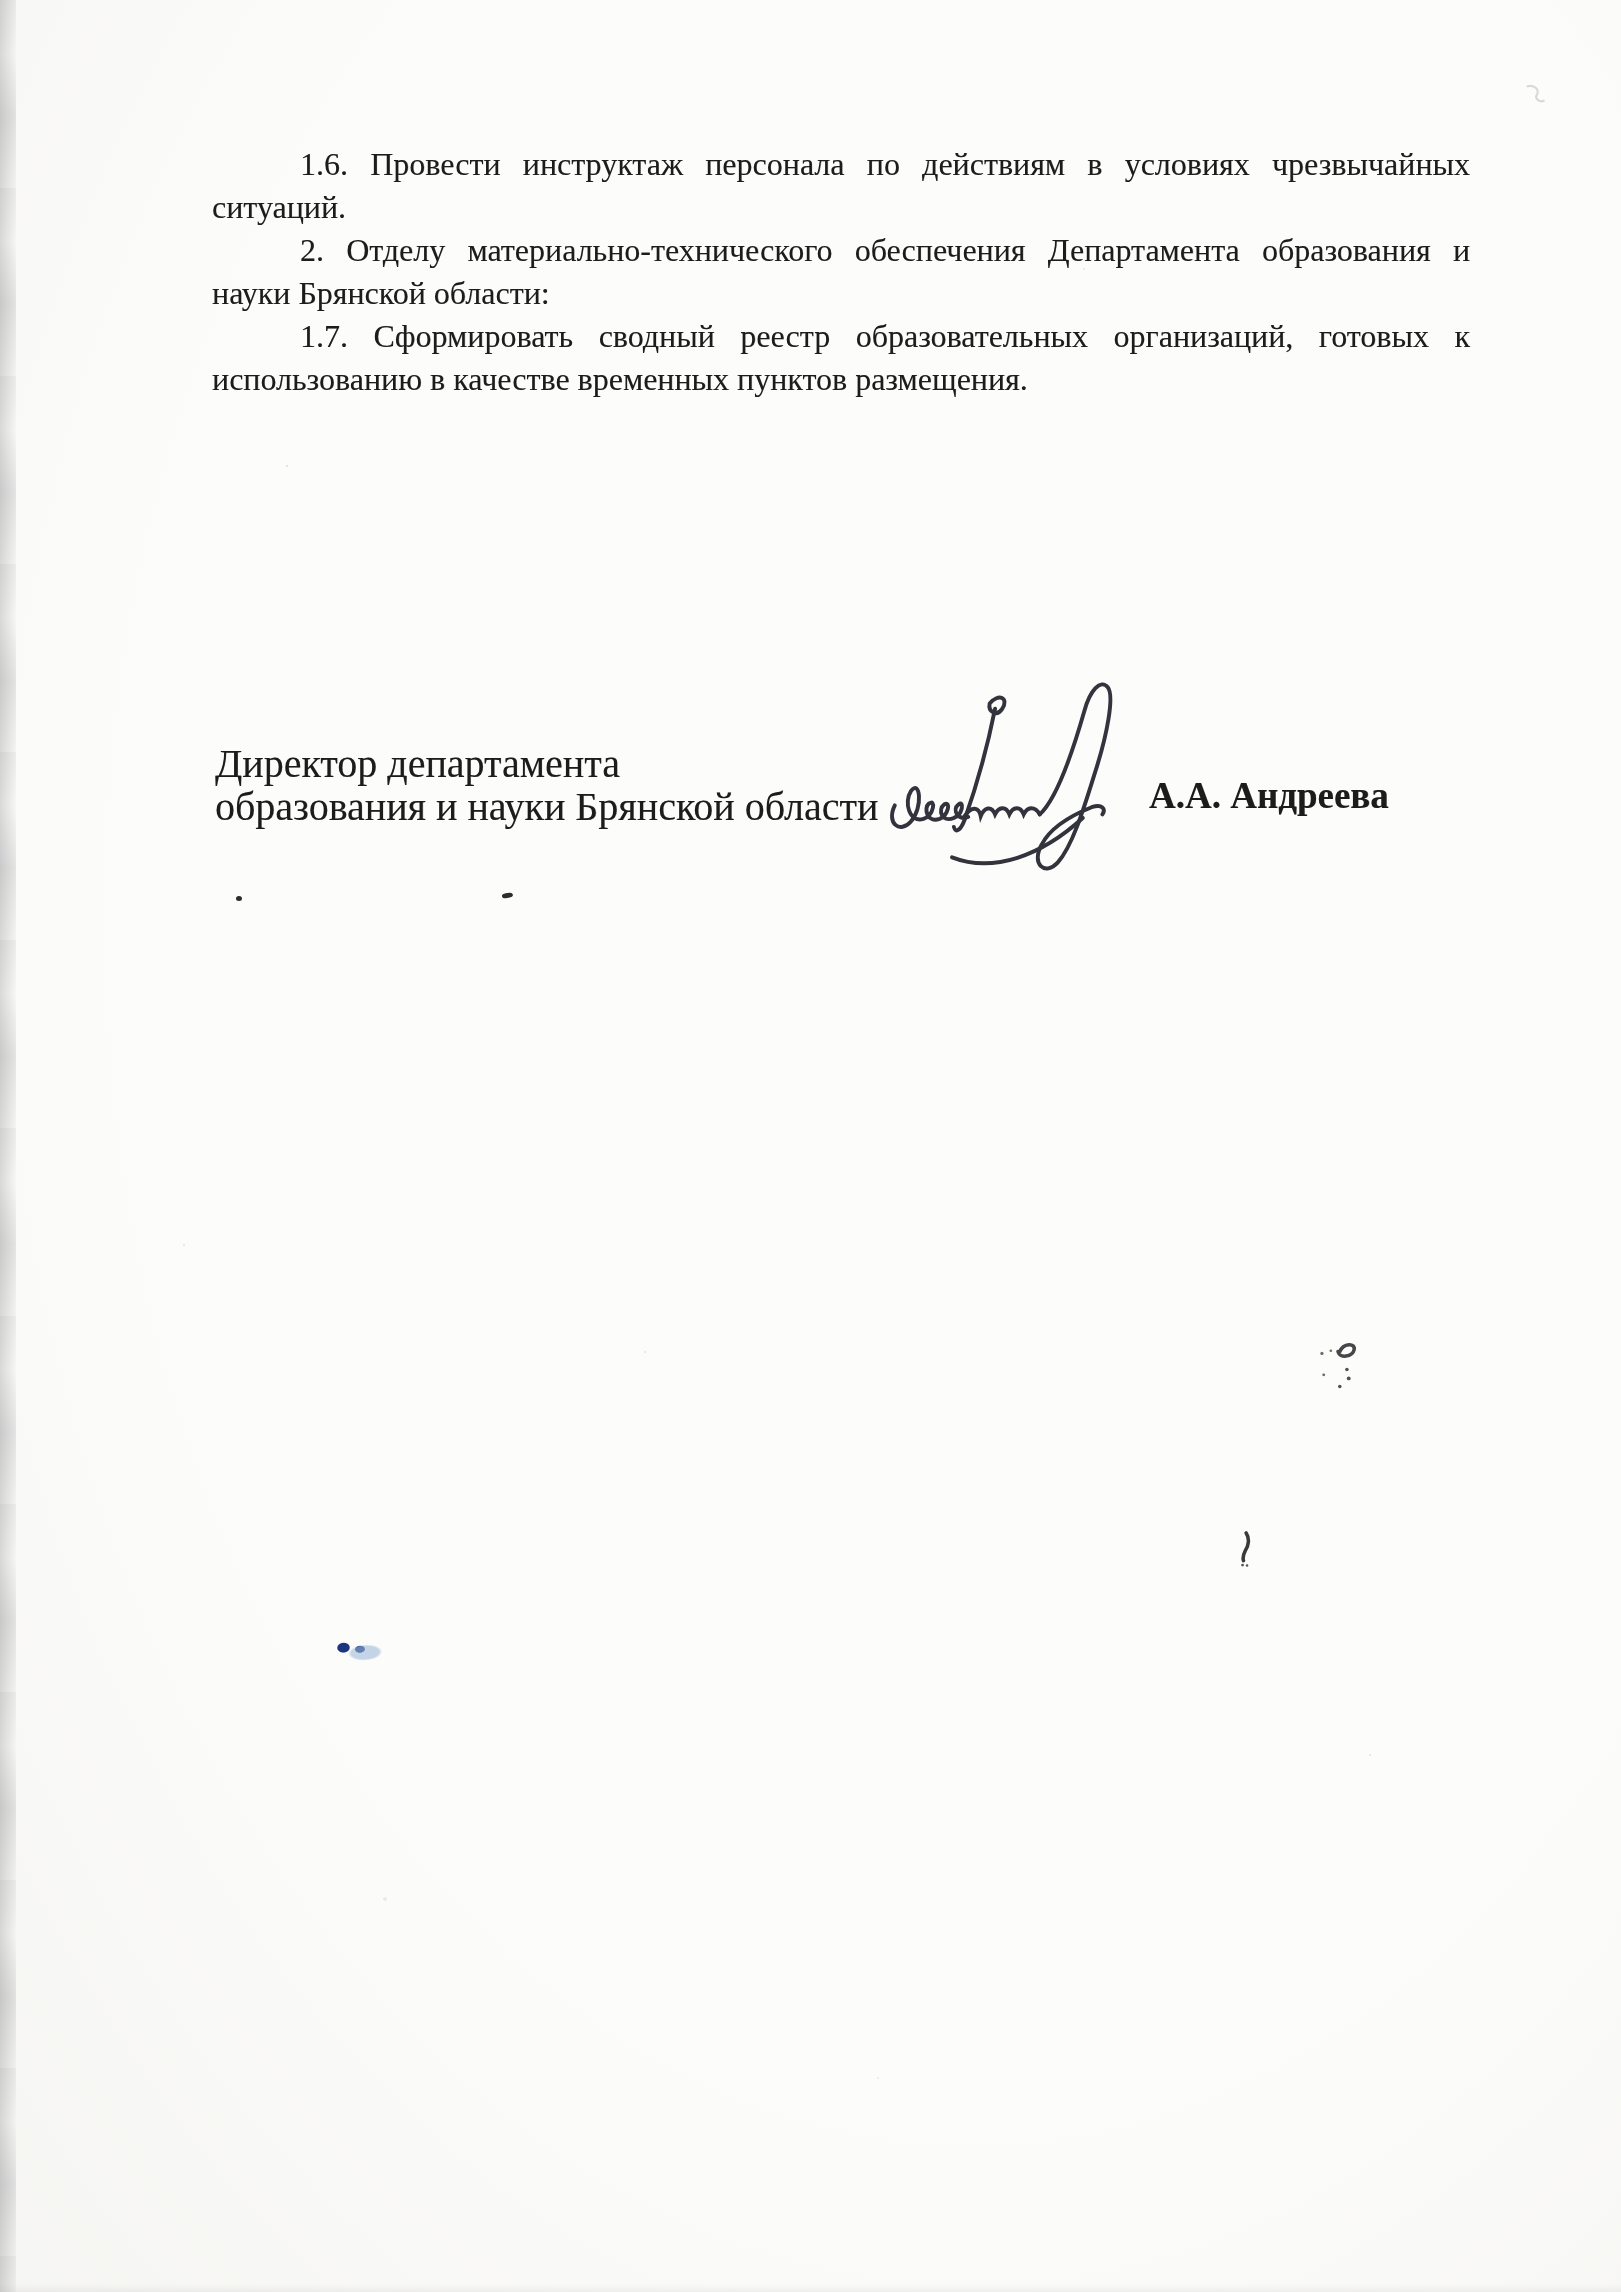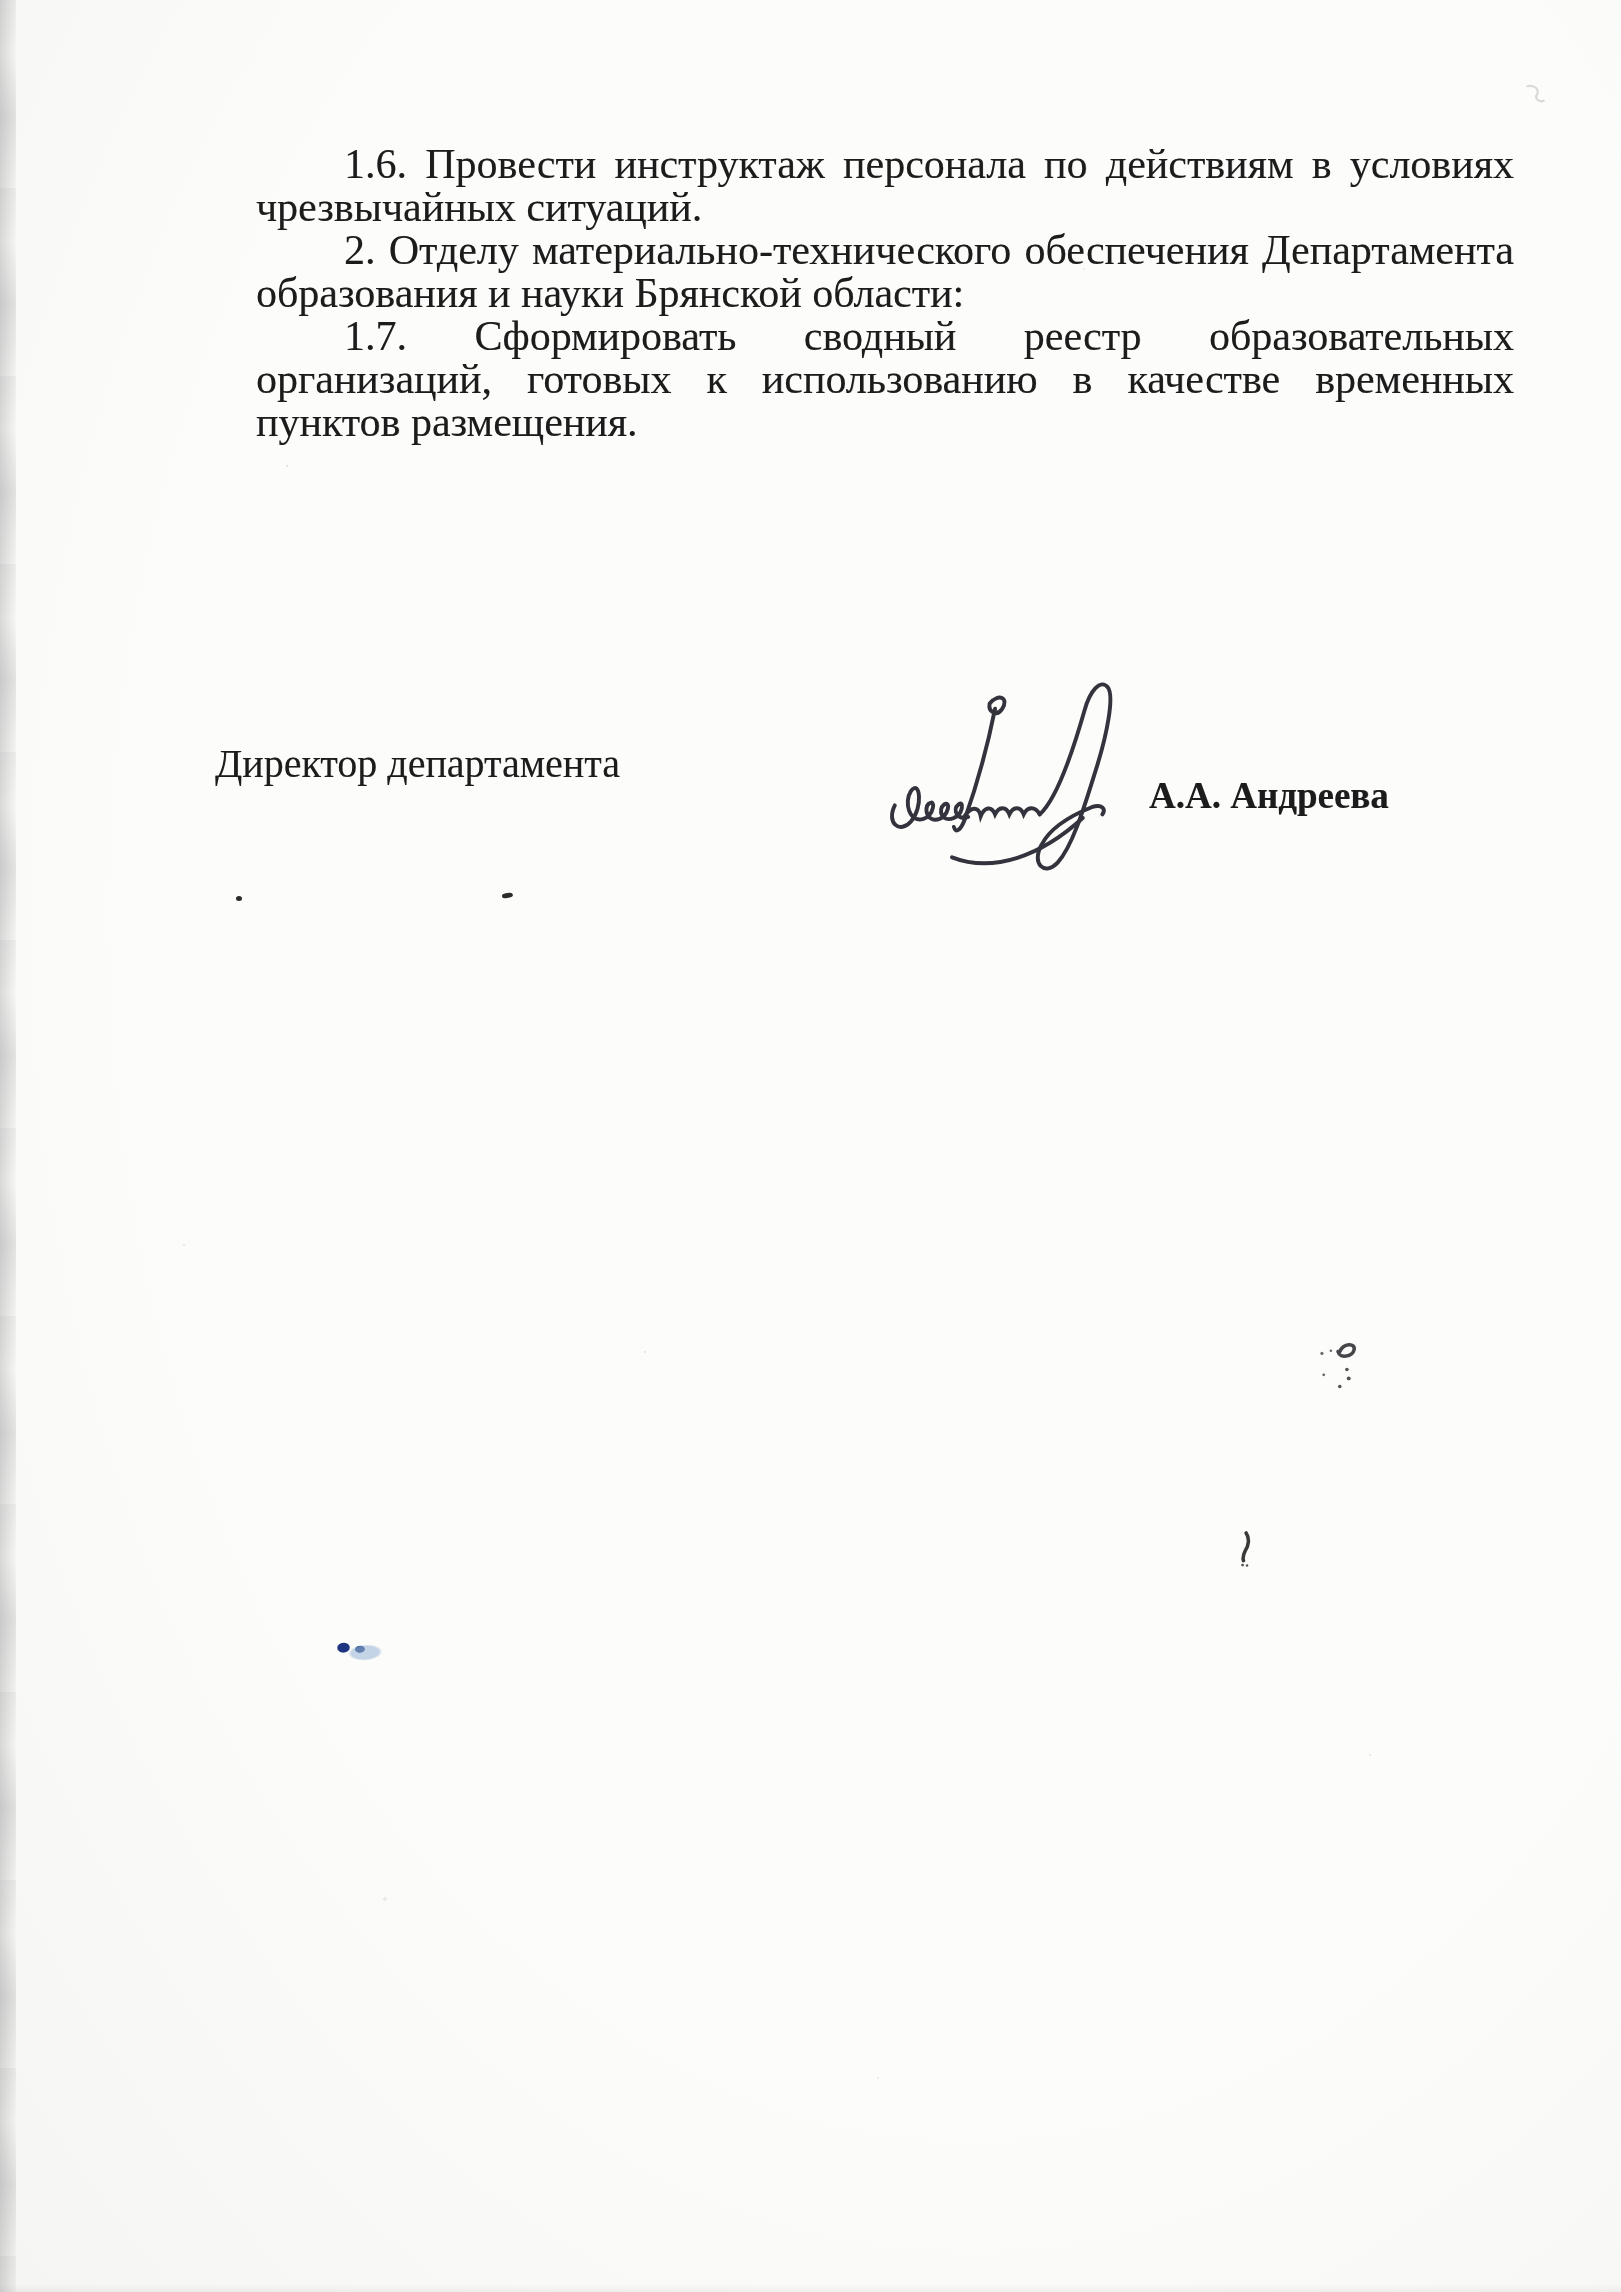--- a/index.html
+++ b/index.html
@@ -44,26 +44,25 @@
       radial-gradient(circle 2.7px at 385px 1899px, rgba(120,120,120,0.12) 0 60%, transparent 70%),
       radial-gradient(circle 1.8px at 1370px 1755px, rgba(120,120,120,0.14) 0 60%, transparent 70%),
       radial-gradient(circle 1.8px at 878px 2078px, rgba(120,120,120,0.12) 0 60%, transparent 70%),
       radial-gradient(circle 1.8px at 184px 1245px, rgba(120,120,120,0.15) 0 60%, transparent 70%);
   }
   .body-text {
     position: absolute;
     left: 212px;
     top: 143px;
     width: 1258px;
-    font-size: 42px;
+    font-size: 32px;
     line-height: 43px;
     color: #1c1c1c;
     text-align: justify;
     text-shadow: 0.3px 0.4px 0.5px rgba(25,25,25,0.35);
-    margin-left: 44px;
   }
   .body-text p {
     margin: 0;
     text-indent: 88px;
   }
   .sig-block {
     position: absolute;
     left: 215px;
     top: 742px;
     font-size: 40px;
@@ -118,20 +117,21 @@
   <div class="speckle"></div>
 
   <div class="body-text">
     <p>1.6. Провести инструктаж персонала по действиям в условиях чрезвычайных ситуаций.</p>
     <p>2. Отделу материально-технического обеспечения Департамента образования и науки Брянской области:</p>
     <p>1.7. Сформировать сводный реестр образовательных организаций, готовых к использованию в качестве временных пунктов размещения.</p>
   </div>
 
   <div class="sig-block">
     <div>Директор департамента</div>
+    <div>образования и науки Брянской области</div>
   </div>
 
   <svg class="signature-svg" viewBox="0 0 300 228" fill="none" xmlns="http://www.w3.org/2000/svg">
     <g stroke="#23232e" stroke-width="4.4" stroke-linecap="round" fill="none" opacity="0.92">
       <path d="M14 148 C4 168 20 180 32 166 C46 150 42 118 32 132 C24 144 30 168 46 163 C58 159 60 140 52 146 C46 151 50 168 64 163 C74 159 77 142 69 147 C62 152 66 168 80 162 C90 158 92 142 85 147 C78 152 84 166 96 161"></path>
       <path d="M120 34 C130 22 142 28 134 40 C128 49 118 44 120 34"></path>
       <path d="M126 40 C118 80 104 130 92 164 C88 175 82 180 80 172"></path>
       <path d="M92 160 C100 148 108 150 110 160 C114 150 122 148 126 158 C130 150 138 148 142 158 C146 150 154 148 158 158 C162 150 170 148 176 158"></path>
       <path d="M176 158 C196 140 214 84 226 42 C232 20 244 6 252 16 C260 26 250 72 240 104 C228 142 214 192 196 212 C182 227 166 214 178 192 C188 172 214 158 234 150 C246 146 250 152 246 158"></path>
       <path d="M78 206 C124 224 178 204 224 162"></path>

